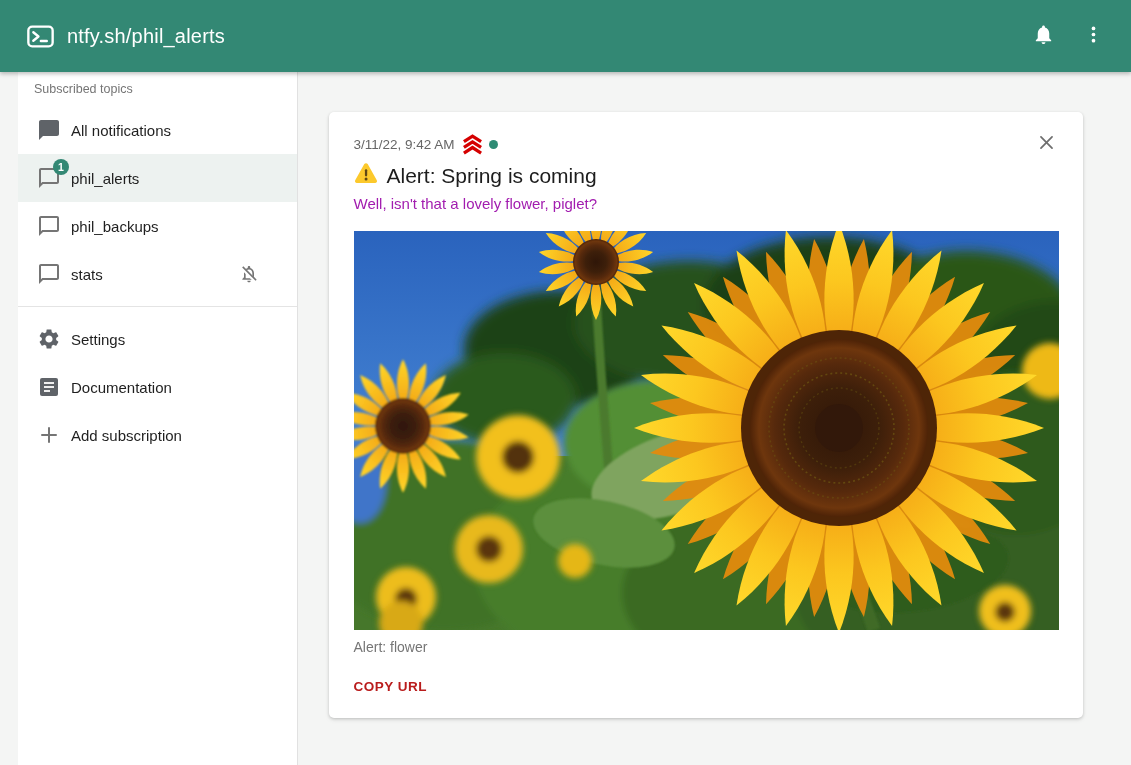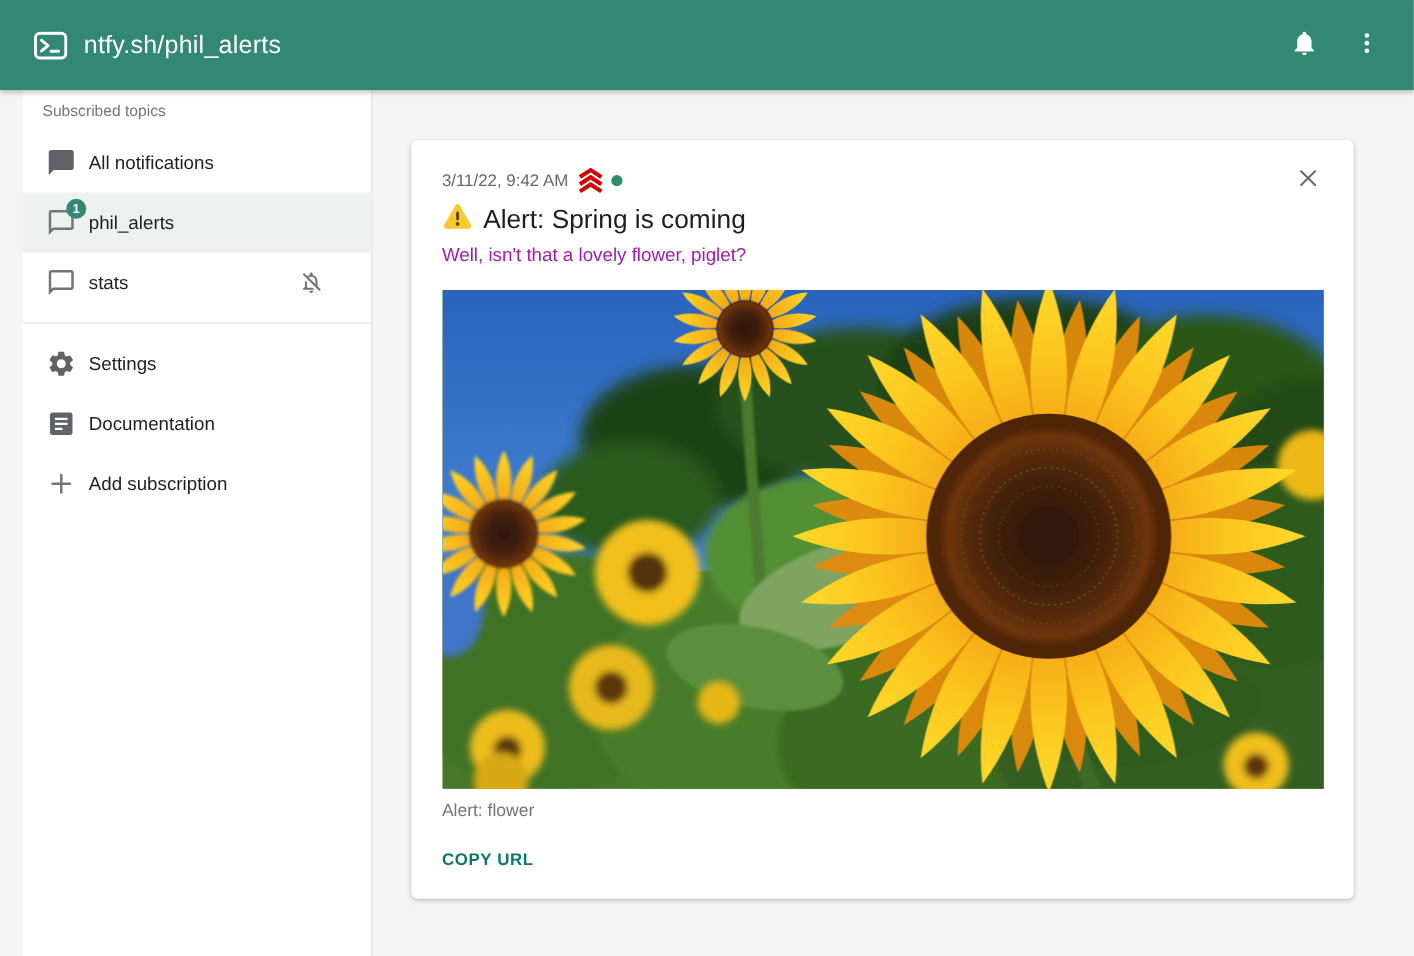--- a/index.html
+++ b/index.html
@@ -40,21 +40,21 @@
   .meta { display:flex; align-items:center; color:#666; font-size:13.5px; }
   .meta .prio { margin:0 5px 0 6px; display:flex; }
   .dot { width:9px; height:9px; border-radius:50%; background:#2e8b74; }
   .card-title { display:flex; align-items:flex-start; gap:9px; font-size:21px; font-weight:400;
                 color:#1d1d1d; margin:7px 0 3px; line-height:28px; }
   .card-body { font-size:15px; color:#a21caf; line-height:20px; }
   .attachment { margin-top:17px; width:705px; height:399px; overflow:hidden; background:#4a7c2e; }
   .attachment svg { display:block; }
   .tags { margin-top:9px; color:#757575; font-size:14px; }
   .actions { margin-top:16px; display:flex; }
-  .text-btn { border:none; background:transparent; color:#0f766e; font-size:13.5px; font-weight:bold;
+  .text-btn { border:none; background:transparent; color:#b91c1c; font-size:13.5px; font-weight:bold;
               letter-spacing:.5px; padding:8px 0; margin-right:32px; cursor:pointer; }
 </style>
 </head>
 <body>
 
 <header class="appbar">
   <span class="logo">
     <svg width="27" height="23" viewBox="0 0 24 20">
       <rect x="1.2" y="1.2" width="21.6" height="17.6" rx="3.4" fill="none" stroke="#fff" stroke-width="2.1"></rect>
       <path d="M5.6 6.2 L10.2 10 L5.6 13.8" fill="none" stroke="#fff" stroke-width="2.1" stroke-linecap="round" stroke-linejoin="round"></path>
@@ -96,20 +96,28 @@
   <div class="nav-item selected">
     <span class="li-icon">
       <svg width="24" height="24" viewBox="0 0 24 24" fill="#757575">
         <path d="M20 2H4c-1.1 0-2 .9-2 2v18l4-4h14c1.1 0 2-.9 2-2V4c0-1.1-.9-2-2-2zm0 14H5.17L4 17.17V4h16v12z"></path>
       </svg>
       <span class="badge">1</span>
     </span>
     <span class="label">phil_alerts</span>
   </div>
 
+  <div class="nav-item">
+    <span class="li-icon">
+      <svg width="24" height="24" viewBox="0 0 24 24" fill="#757575">
+        <path d="M20 2H4c-1.1 0-2 .9-2 2v18l4-4h14c1.1 0 2-.9 2-2V4c0-1.1-.9-2-2-2zm0 14H5.17L4 17.17V4h16v12z"></path>
+      </svg>
+    </span>
+    <span class="label">phil_backups</span>
+  </div>
 
   <div class="nav-item">
     <span class="li-icon">
       <svg width="24" height="24" viewBox="0 0 24 24" fill="#757575">
         <path d="M20 2H4c-1.1 0-2 .9-2 2v18l4-4h14c1.1 0 2-.9 2-2V4c0-1.1-.9-2-2-2zm0 14H5.17L4 17.17V4h16v12z"></path>
       </svg>
     </span>
     <span class="label">stats</span>
     <span class="trail">
       <svg width="20" height="20" viewBox="0 0 24 24">

